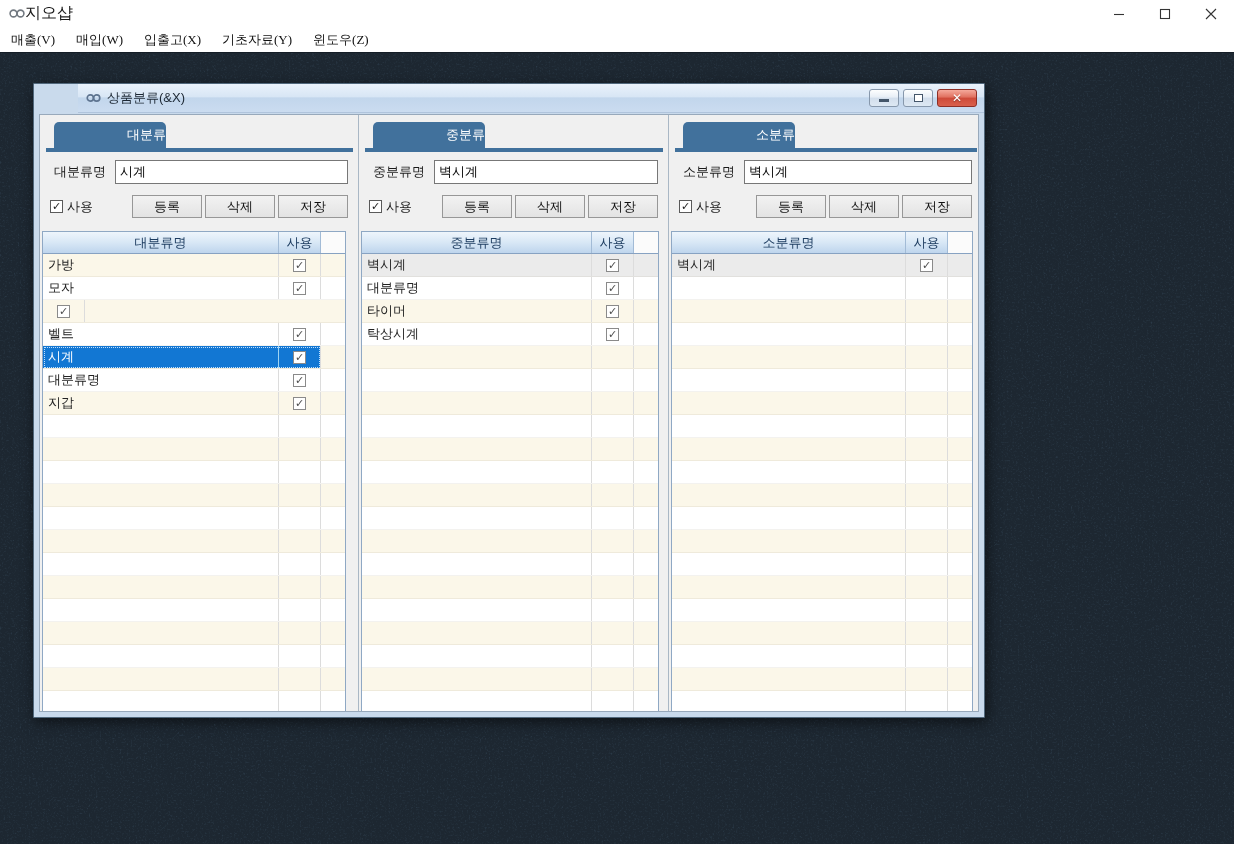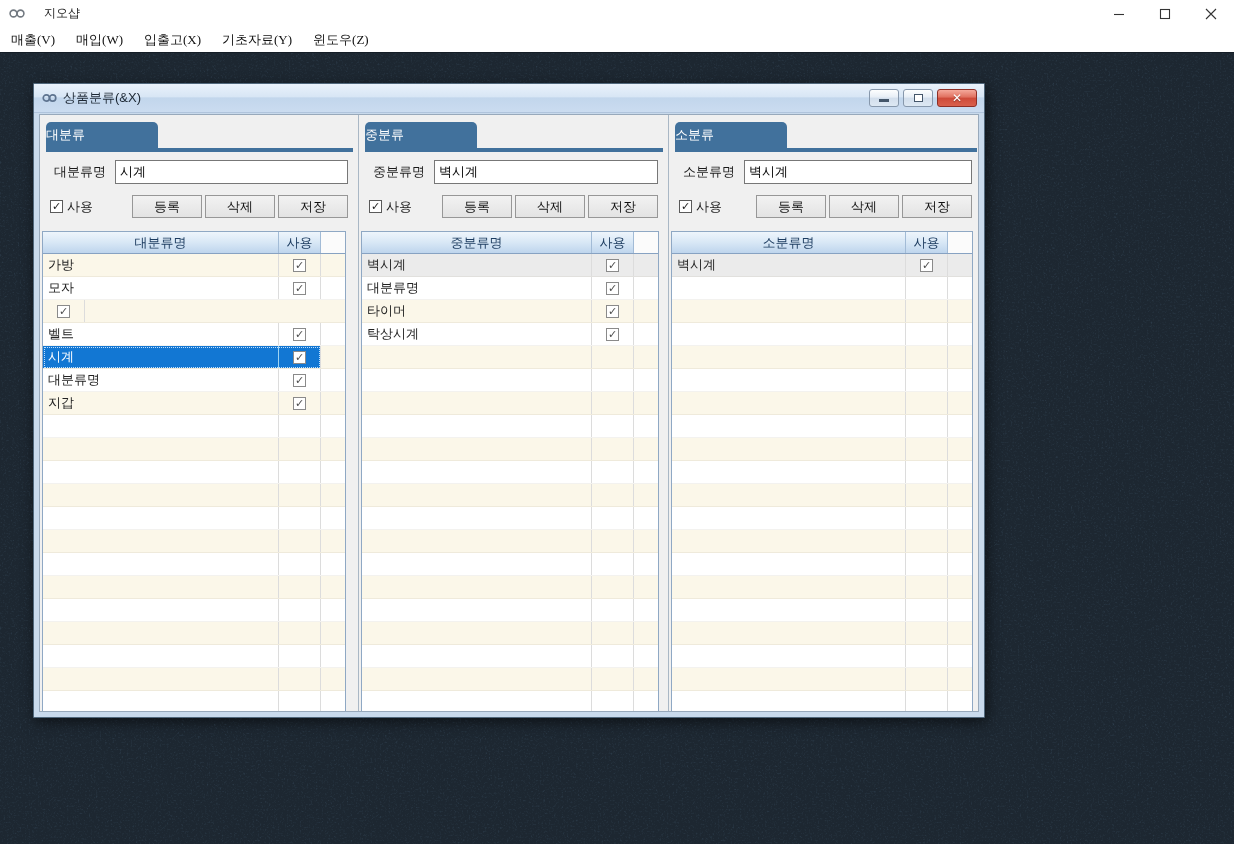--- a/index.html
+++ b/index.html
@@ -4,37 +4,37 @@
 <style>
   * { margin:0; padding:0; box-sizing:border-box; }
   html,body { width:1234px; height:844px; overflow:hidden;
     font-family:"Liberation Sans","DejaVu Sans",sans-serif; }
   .screen { position:relative; width:1234px; height:844px; background:#fff; }
 
   
   .titlebar { position:absolute; left:0; top:0; width:100%; height:27px; background:#fff;
     display:flex; align-items:center; }
   .app-icon { margin-left:9px; display:inline-flex; }
-  .titlebar .title { font-size:12px; color:#1a1a1a; margin-left:19px;text-align:right; }
+  .titlebar .title { font-size:16px; color:#1a1a1a; margin-left:0;text-align:right; }
   .win-controls { position:absolute; right:0; top:0; height:27px; display:flex; }
   .win-btn { width:46px; height:27px; display:flex; align-items:center; justify-content:center;
     color:#222; font-size:13px; }
   .menubar { position:absolute; left:0; top:27px; width:100%; height:25px; background:#fff;
     display:flex; align-items:center;font-family:Liberation Serif, serif; }
   .menu-item { font-size:13px; color:#111; padding:4px 10px; margin-left:1px; }
 
   
   .desktop { position:absolute; left:0; top:52px; width:1234px; height:792px;
     background:#36495b; border-top:1px solid #141d26; }
   .desktop svg.texture { position:absolute; left:0; top:0; }
 
   
   .dialog { position:absolute; left:33px; top:30px; width:952px; height:635px;
     background:#c9daec; border:1px solid #51687c; border-radius:1px;
-    box-shadow:2px 4px 14px rgba(0,0,0,0.55); }
+    box-shadow:2px 4px 14px rgba(0,0,0,0.55);padding-left:44px; }
   .dlg-titlebar { height:29px; background:linear-gradient(#eaf2fb,#d8e6f5 45%,#c2d6ec 50%,#cbdcf0);
     display:flex; align-items:center; position:relative; border-bottom:1px solid #b0c4dc; }
   .dlg-icon { margin-left:8px; display:inline-flex; }
   .dlg-title { font-size:13px; color:#1c2733; margin-left:6px; }
   .dlg-btns { position:absolute; right:7px; top:5px; display:flex; gap:4px; }
   .dlg-btn { height:18px; border-radius:3px; display:flex; align-items:center; justify-content:center; }
   .dlg-btn.min, .dlg-btn.restore { width:30px; background:linear-gradient(#fdfefe,#e7eef6 45%,#d2deec 50%,#dde8f3);
     border:1px solid #8798ac; }
   .dlg-btn.close { width:40px; background:linear-gradient(#f5a99b,#e0705f 45%,#ce4a39 50%,#d9604c);
     border:1px solid #8e2f26; }
@@ -45,23 +45,23 @@
 
   .dlg-client { position:absolute; left:5px; right:5px; top:30px; bottom:5px;
     background:#f0f0f0; border:1px solid #98a9bb; overflow:hidden; }
 
   
   .panel { position:absolute; top:0; bottom:0; }
   .panel.p1 { left:0; width:318px; --gw:304px; --nameW:236px; }
   .panel.p2 { left:318px; width:310px; --gw:298px; --nameW:230px; border-left:1px solid #a9b7c5; }
   .panel.p3 { left:628px; width:314px; --gw:302px; --nameW:234px; border-left:1px solid #a9b7c5; }
 
-  .tab { position:absolute; left:6px; top:7px; width:112px; height:26px; background:#41719c;
+  .tab { position:absolute; left:14px; top:7px; width:112px; height:26px; background:#41719c;
     border-radius:5px 5px 0 0; color:#fff; font-size:13px; display:flex; align-items:center;
-    justify-content:flex-start; }
+    justify-content:flex-end; }
   .tab-underline { position:absolute; left:6px; right:5px; top:33px; height:4px; background:#41719c; }
 
   .field-row { position:absolute; left:14px; right:10px; top:45px; height:24px;
     display:flex; align-items:center; }
   .field-row label { font-size:13px; color:#1a1a1a; margin-right:9px; white-space:nowrap; }
   .field-row input { flex:1; height:24px; border:1px solid #777; background:#fff;
     font-size:13px; padding:0 4px; font-family:inherit; outline:none; }
 
   .action-row { position:absolute; left:10px; right:10px; top:80px; height:23px;
     display:flex; align-items:center; }

